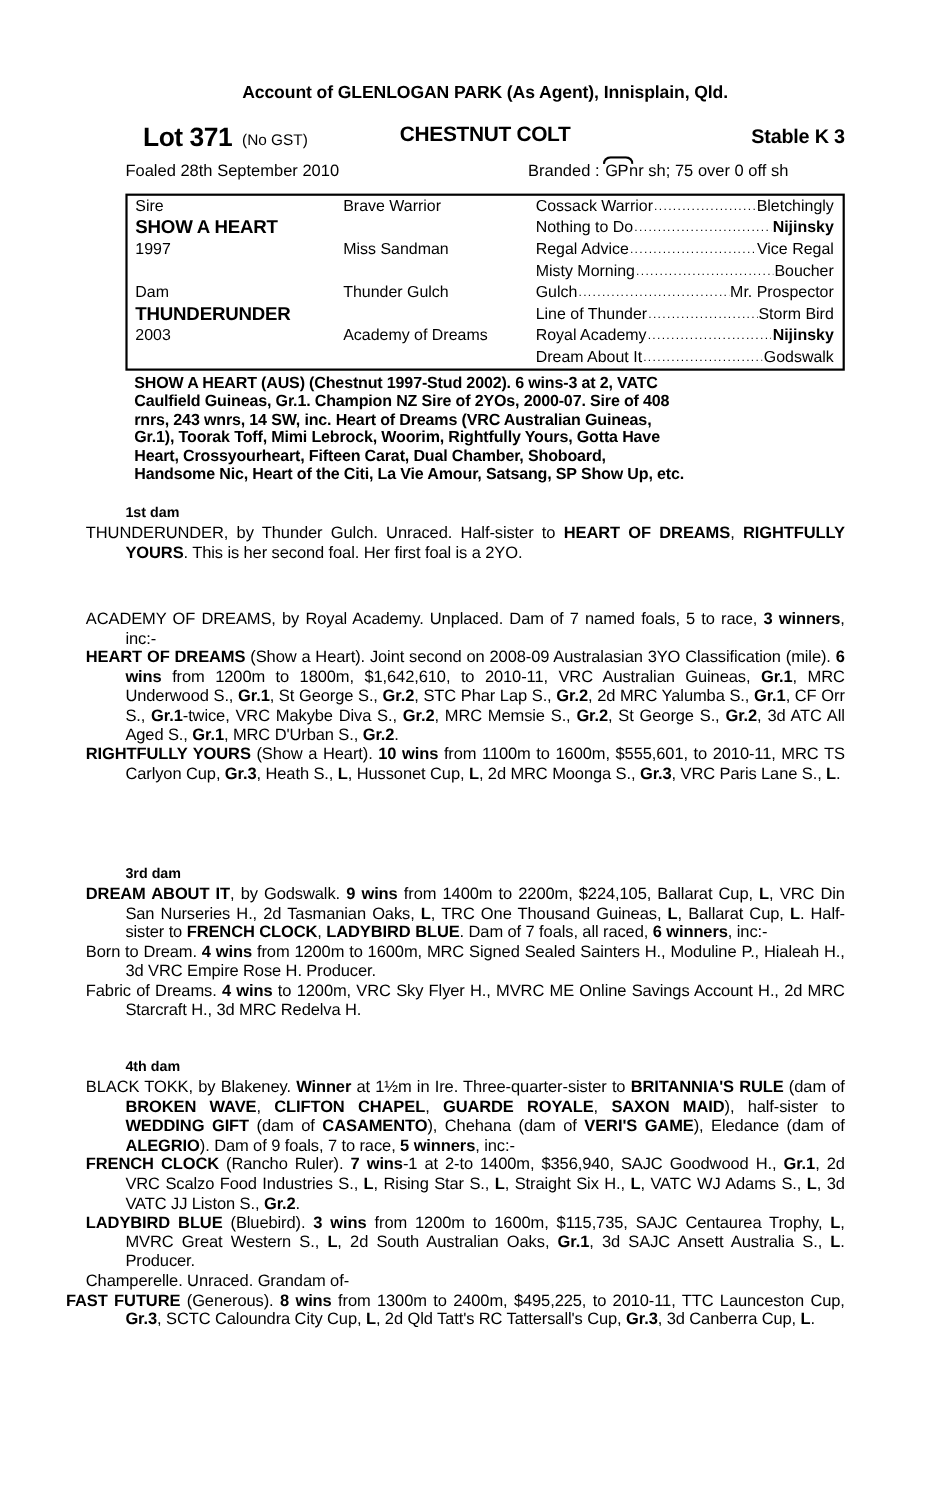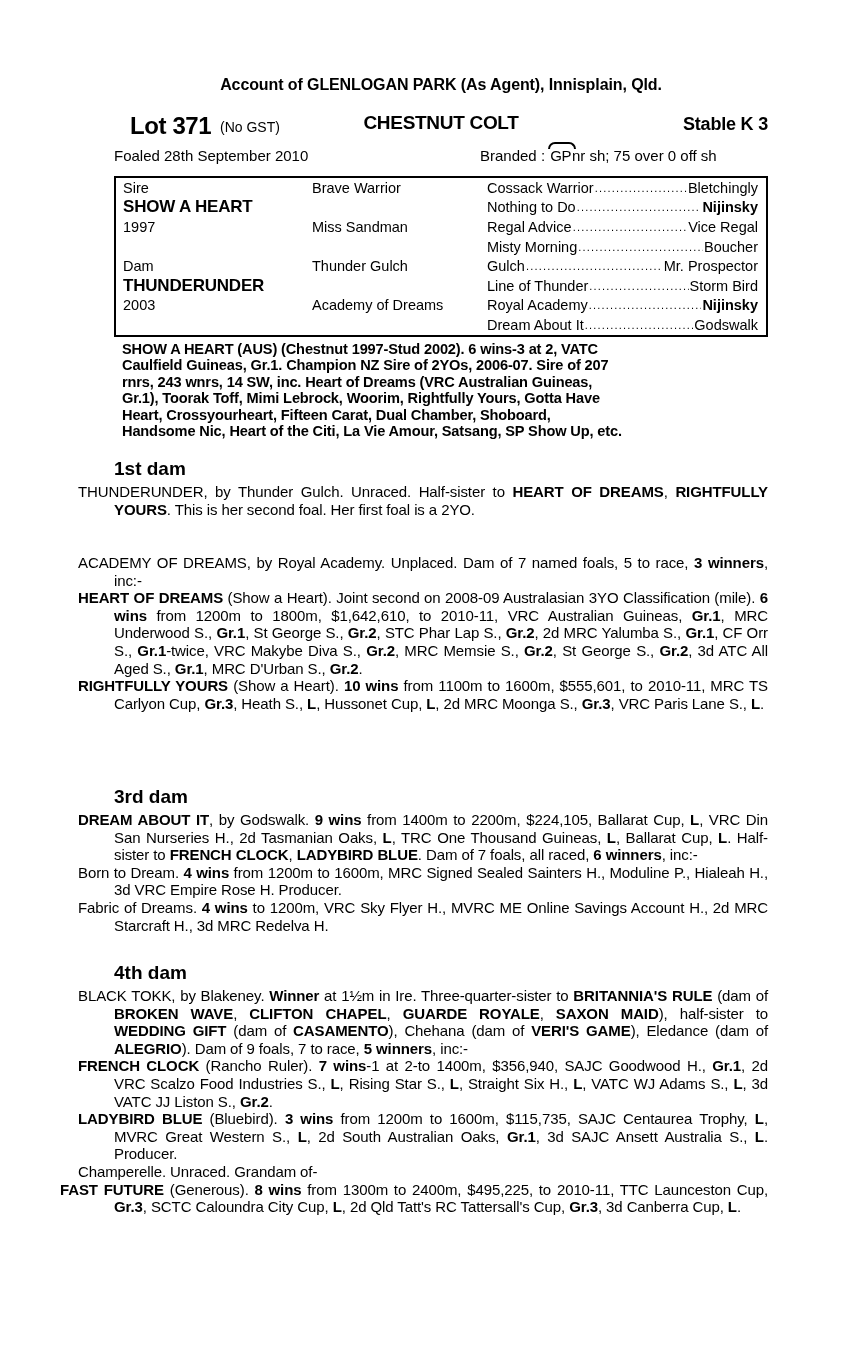--- a/index.html
+++ b/index.html
@@ -78,21 +78,21 @@
   
   .sire-sum {
     position:absolute; left:122px; top:341px; width:640px;
     font-size:14.6px; font-weight:bold; line-height:16.4px;
     text-align:justify; letter-spacing:-0.15px;
   }
   .sire-sum > span { display:block; }
 
   
   .dam-head {
-    font-size:19px; font-weight:bold; margin:0; padding:0;
+    font-size:13px; font-weight:bold; margin:0; padding:0;
   }
   .blk { position:absolute; width:654px; left:114px; }
   p.e {
     margin:0; padding:0;
     font-size:15px; line-height:17.6px;
     text-align:justify; text-justify:inter-word;
     letter-spacing:-0.1px;
   }
   .i0h { padding-left:36px; text-indent:-36px; }
   .i1 { padding-left:54px; text-indent:-36px; }
@@ -190,21 +190,21 @@
         <div class="c3">
           <span class="nm">Dream About It</span>
           <span class="lead">..........................................................................................</span>
           <span class="gp">Godswalk</span>
         </div>
       </div>
     </div>
 
   <div class="sire-sum">
     <span>SHOW A HEART (AUS) (Chestnut 1997-Stud 2002). 6 wins-3 at 2, VATC</span>
-    <span>Caulfield Guineas, Gr.1. Champion NZ Sire of 2YOs, 2006-07. Sire of 207</span>
+    <span>Caulfield Guineas, Gr.1. Champion NZ Sire of 2YOs, 2000-07. Sire of 408</span>
     <span>rnrs, 243 wnrs, 14 SW, inc. Heart of Dreams (VRC Australian Guineas,</span>
     <span>Gr.1), Toorak Toff, Mimi Lebrock, Woorim, Rightfully Yours, Gotta Have</span>
     <span>Heart, Crossyourheart, Fifteen Carat, Dual Chamber, Shoboard,</span>
     <span>Handsome Nic, Heart of the Citi, La Vie Amour, Satsang, SP Show Up, etc.</span>
   </div>
 
   <div class="blk" id="dam1" style="top:458px;">
       <div class="dam-head">1st dam</div>
       <div style="height: 3px;"></div>
       <p class="e i0h"><span>THUNDERUNDER</span><span>, by Thunder Gulch. Unraced. Half-sister to </span><span style="font-weight: bold;">HEART OF DREAMS</span><span>, </span><span style="font-weight: bold;">RIGHTFULLY YOURS</span><span>. This is her second foal. Her first foal is a 2YO.</span></p>

